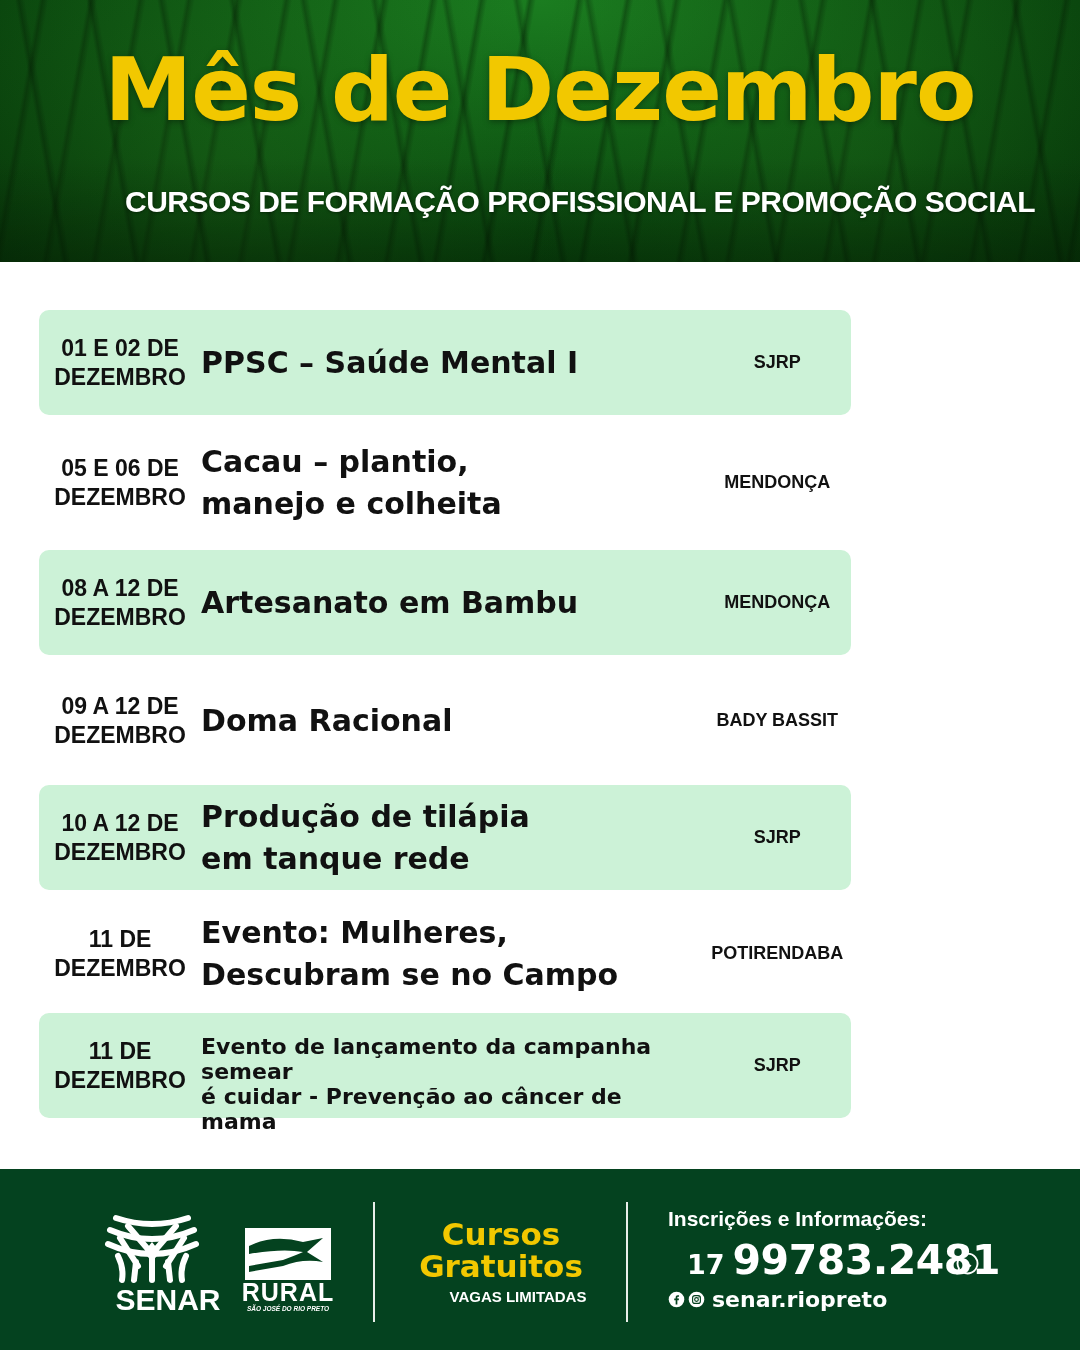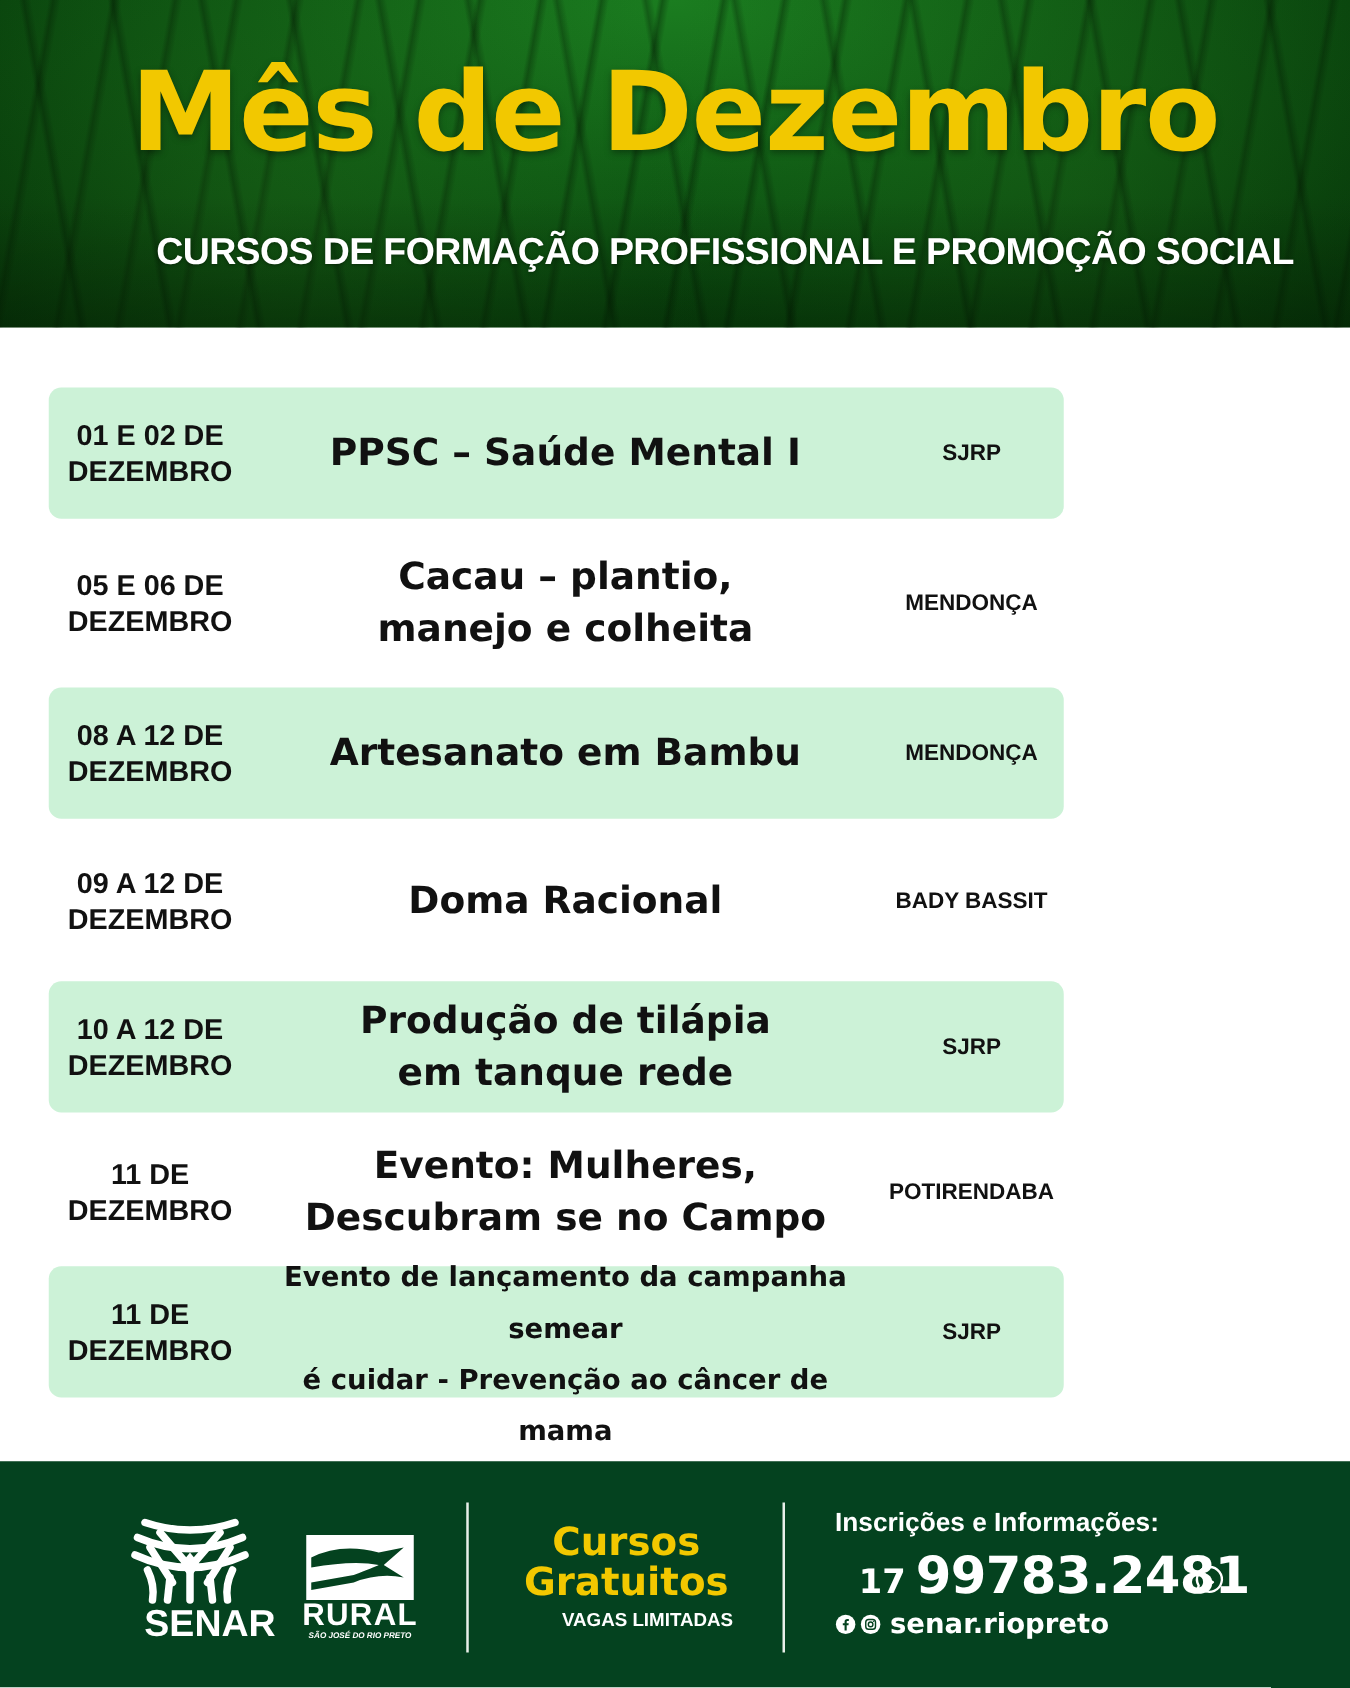--- a/index.html
+++ b/index.html
@@ -43,25 +43,25 @@
   .row {
     position: absolute; left: 39px; width: 812px; height: 105px;
     display: flex; align-items: center; border-radius: 10px;
   }
   .row.shaded { background: #ccf2d7; }
   .row .date {
     width: 200px; text-align: center; font-family: "Liberation Sans", sans-serif;
     font-weight: bold; font-size: 23px; line-height: 29px; color: #111;
   }
   .row .course {
-    width: 620px; text-align: center; font-family: "DejaVu Sans", sans-serif;
+    width: 620px; text-align: left; font-family: "DejaVu Sans", sans-serif;
     font-weight: bold; font-size: 30px; line-height: 42px; color: #111;
     white-space: pre-line;
   }
-  .row .course.small { font-size: 22px; line-height: 41px; margin-top: 36px; }
+  .row .course.small { font-size: 22px; line-height: 25px; margin-top: 36px; }
   .row .place {
     width: 182px; text-align: center; font-family: "Liberation Sans", sans-serif;
     font-weight: bold; font-size: 18px; color: #111;
   }
 
   
   .footer {
     position: absolute; left: 0; top: 1169px; width: 1080px; height: 181px;
     background: #04421f;
   }

